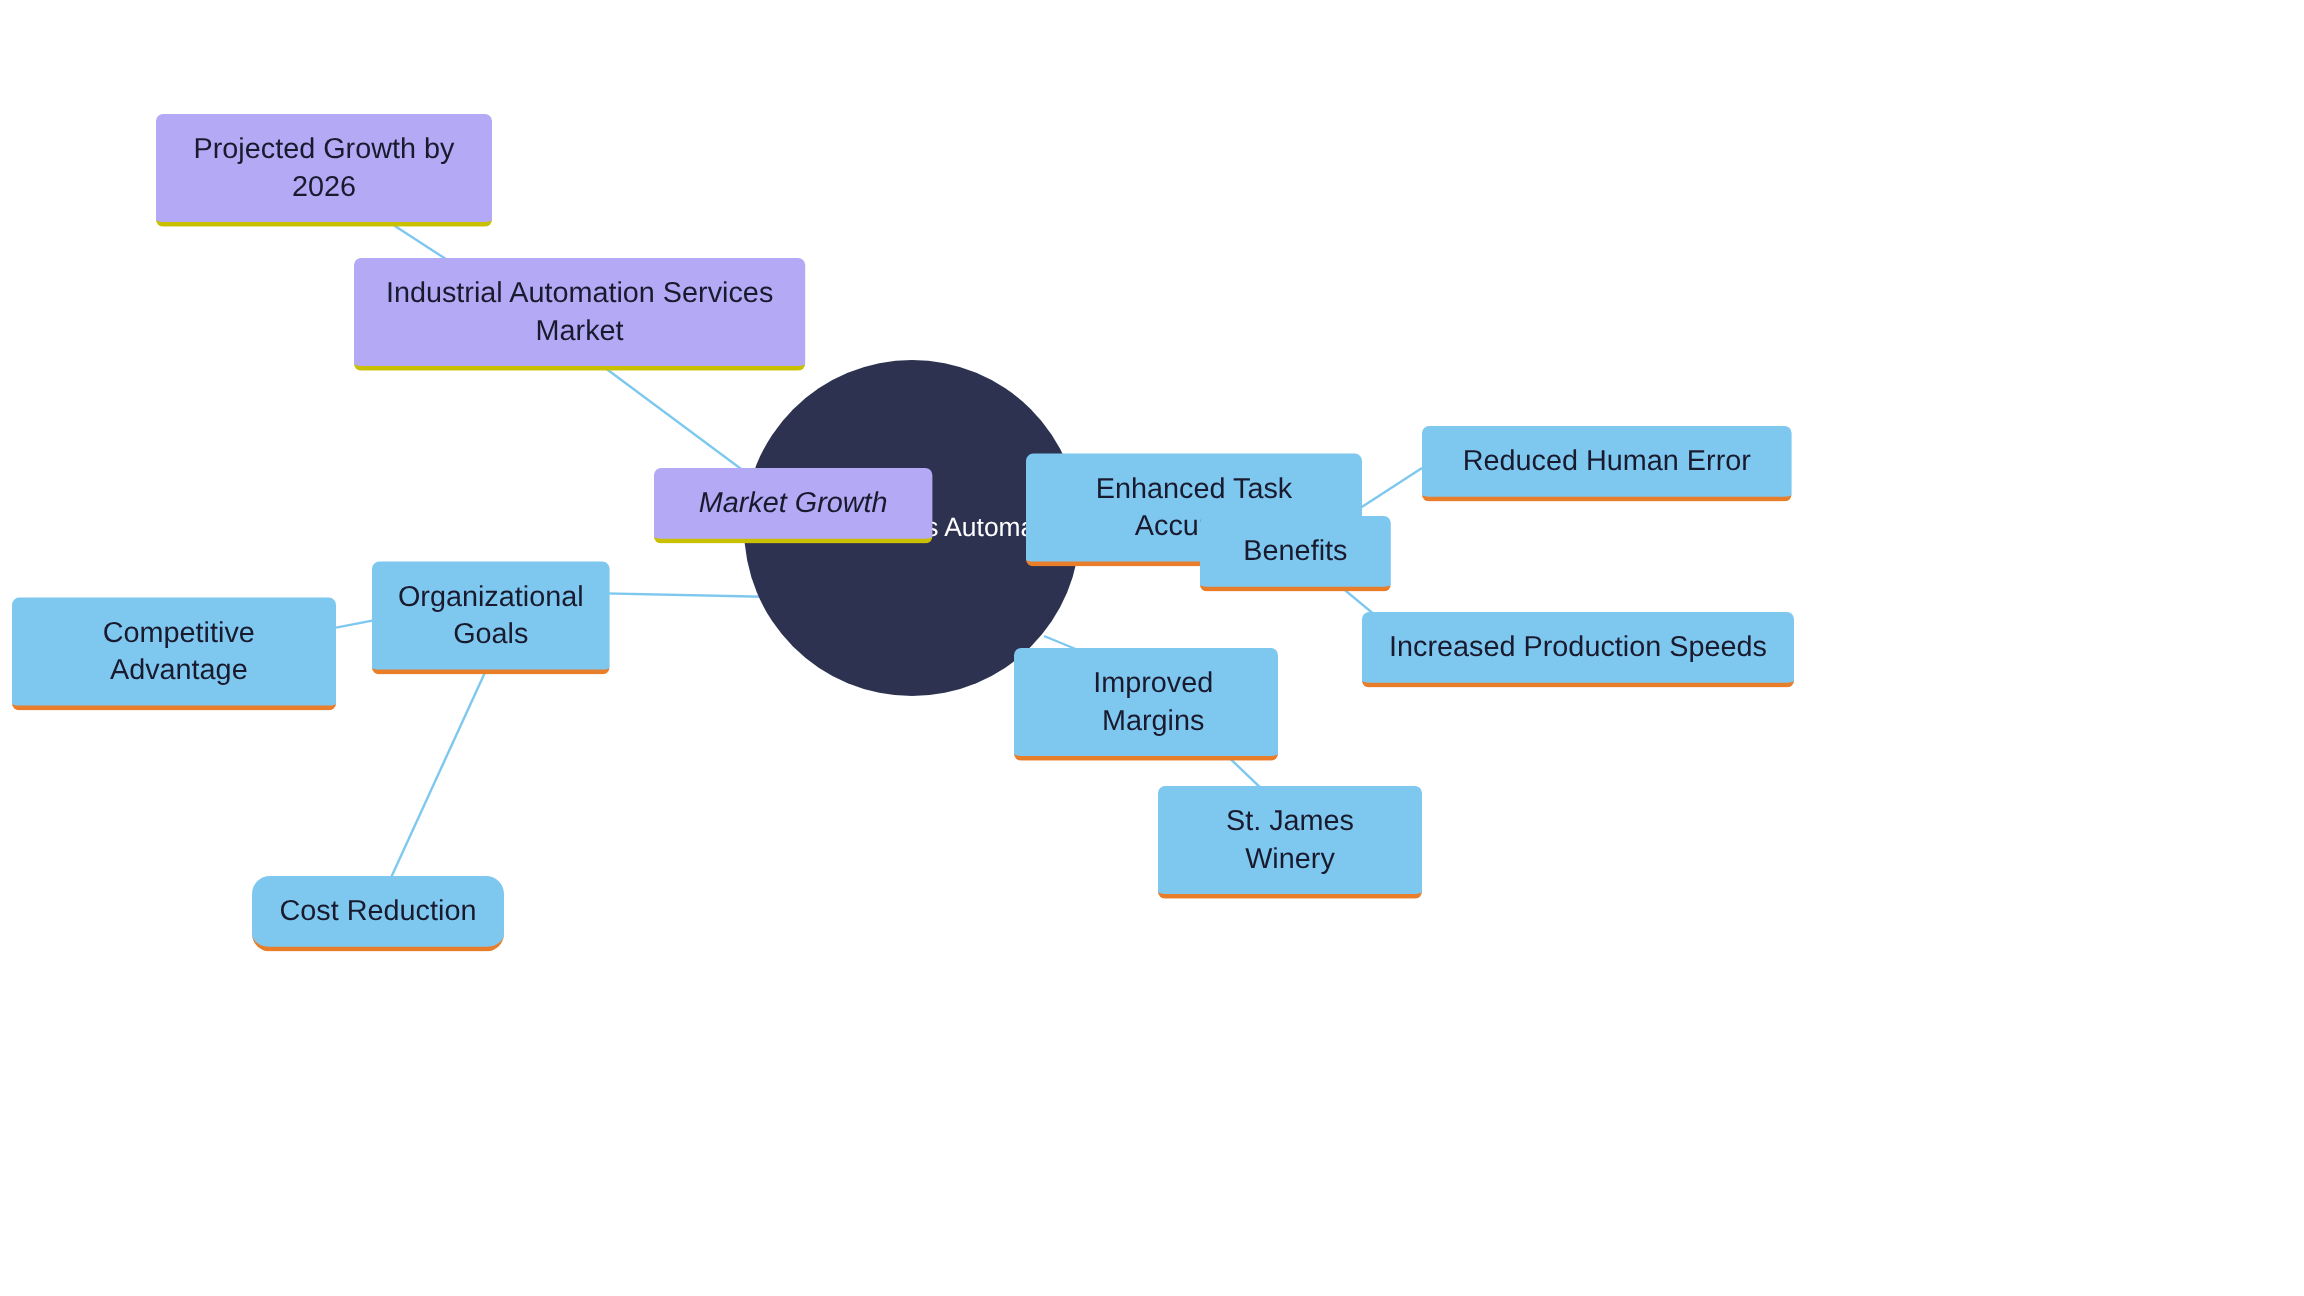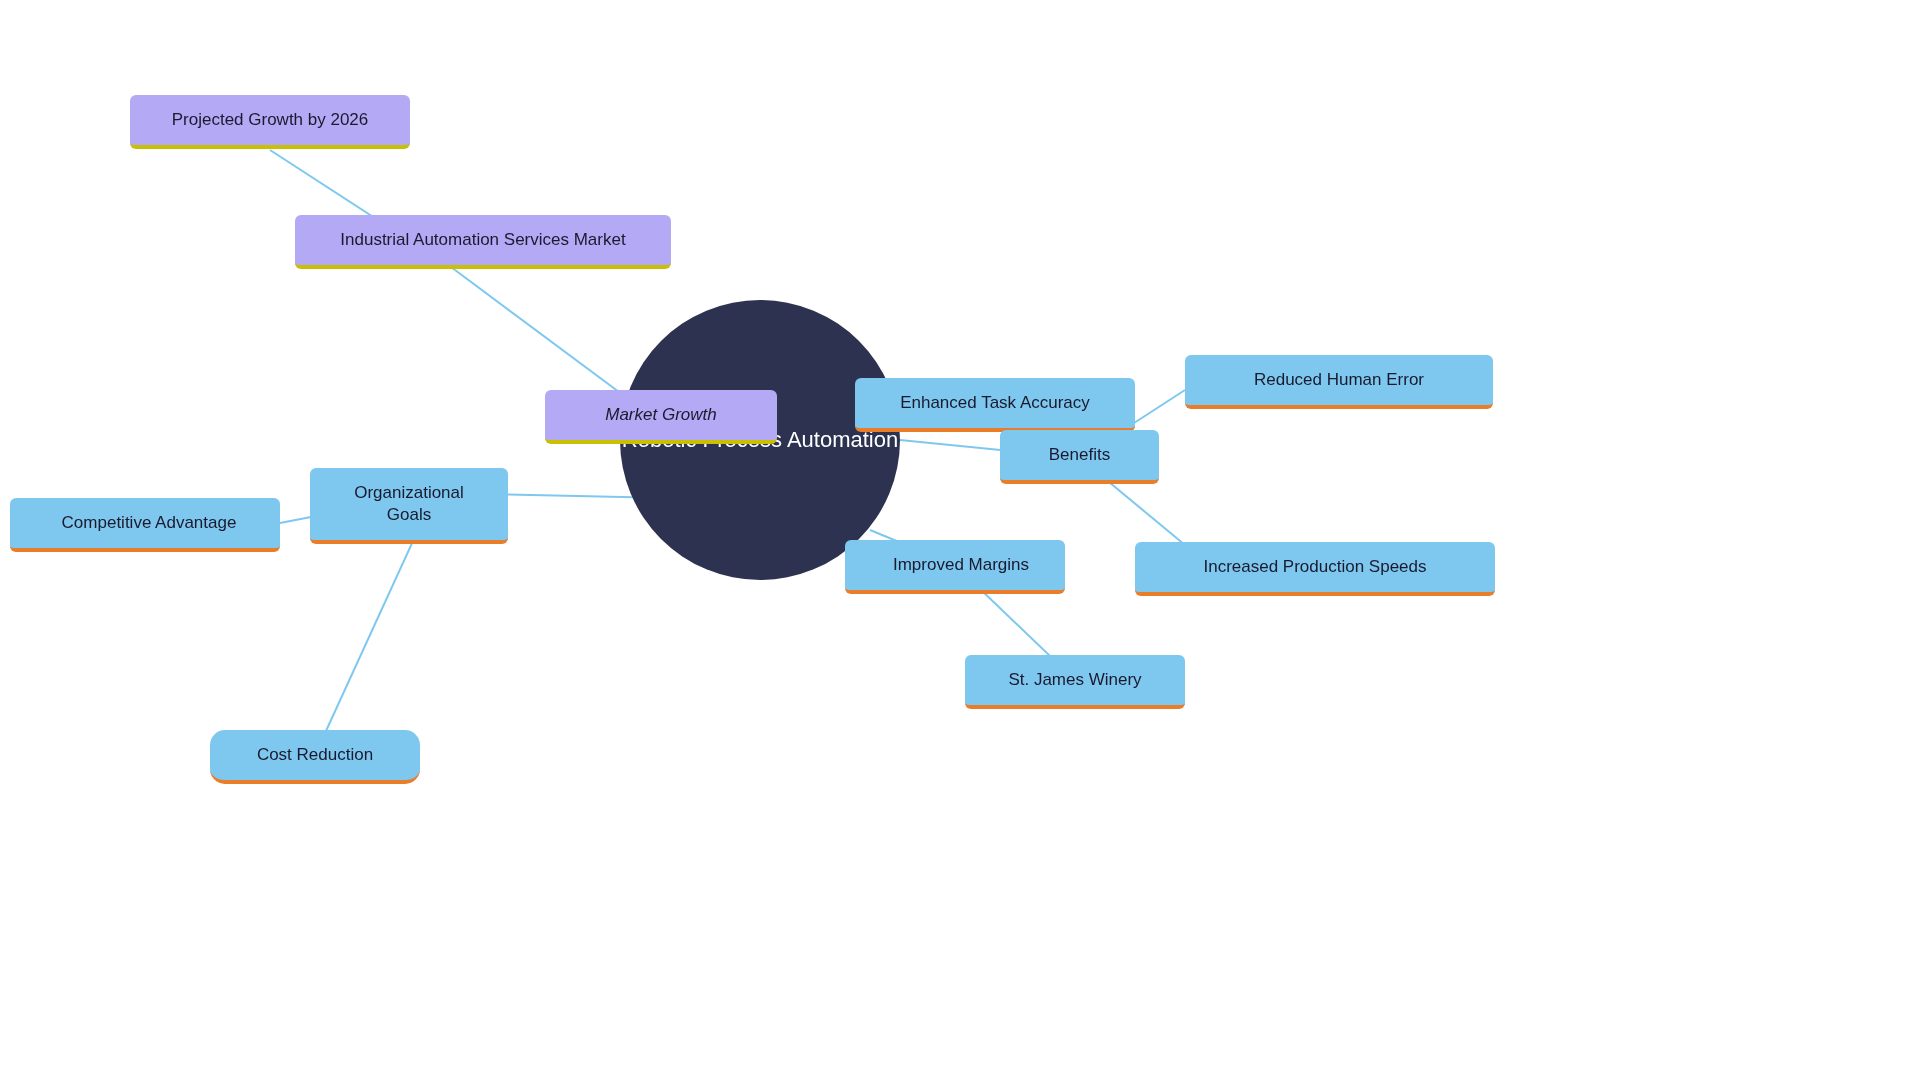--- a/index.html
+++ b/index.html
@@ -36,21 +36,21 @@
       font-weight: 500;
       z-index: 10;
       left: 620px;
       top: 300px;
     }
 
     .node {
       position: absolute;
       padding: 14px 20px;
       border-radius: 6px;
-      font-size: 17px;
+      font-size: 24px;
       font-weight: 500;
       text-align: center;
       z-index: 10;
       line-height: 1.3;
       border-bottom: 4px solid;
     }
 
     .node-purple {
       background: #b3a9f5;
       color: #1a1a2e;
@@ -118,21 +118,20 @@
     #node-reduced {
       left: 1185px;
       top: 355px;
       width: 308px;
     }
 
     #node-increased {
       left: 1135px;
       top: 510px;
       width: 360px;
-      margin-top: 32px;
     }
 
     #node-improved {
       left: 845px;
       top: 540px;
       width: 220px;
       padding-left: 32px;
     }
 
     #node-st-james {

